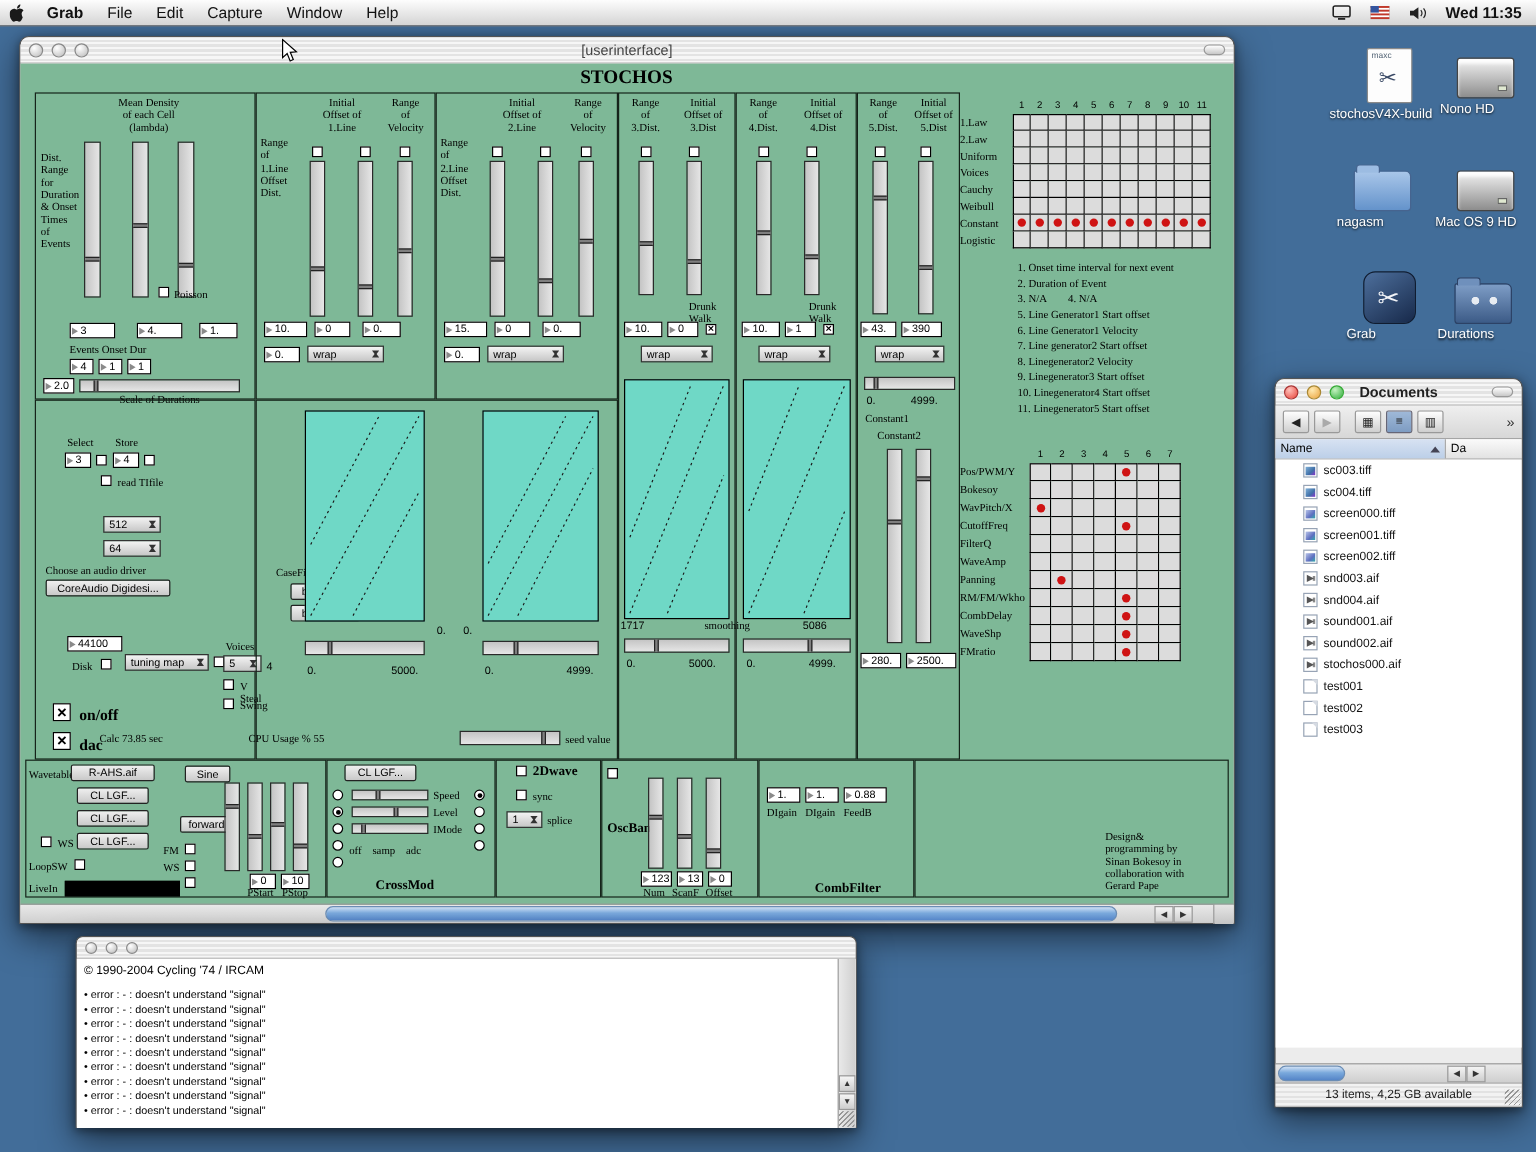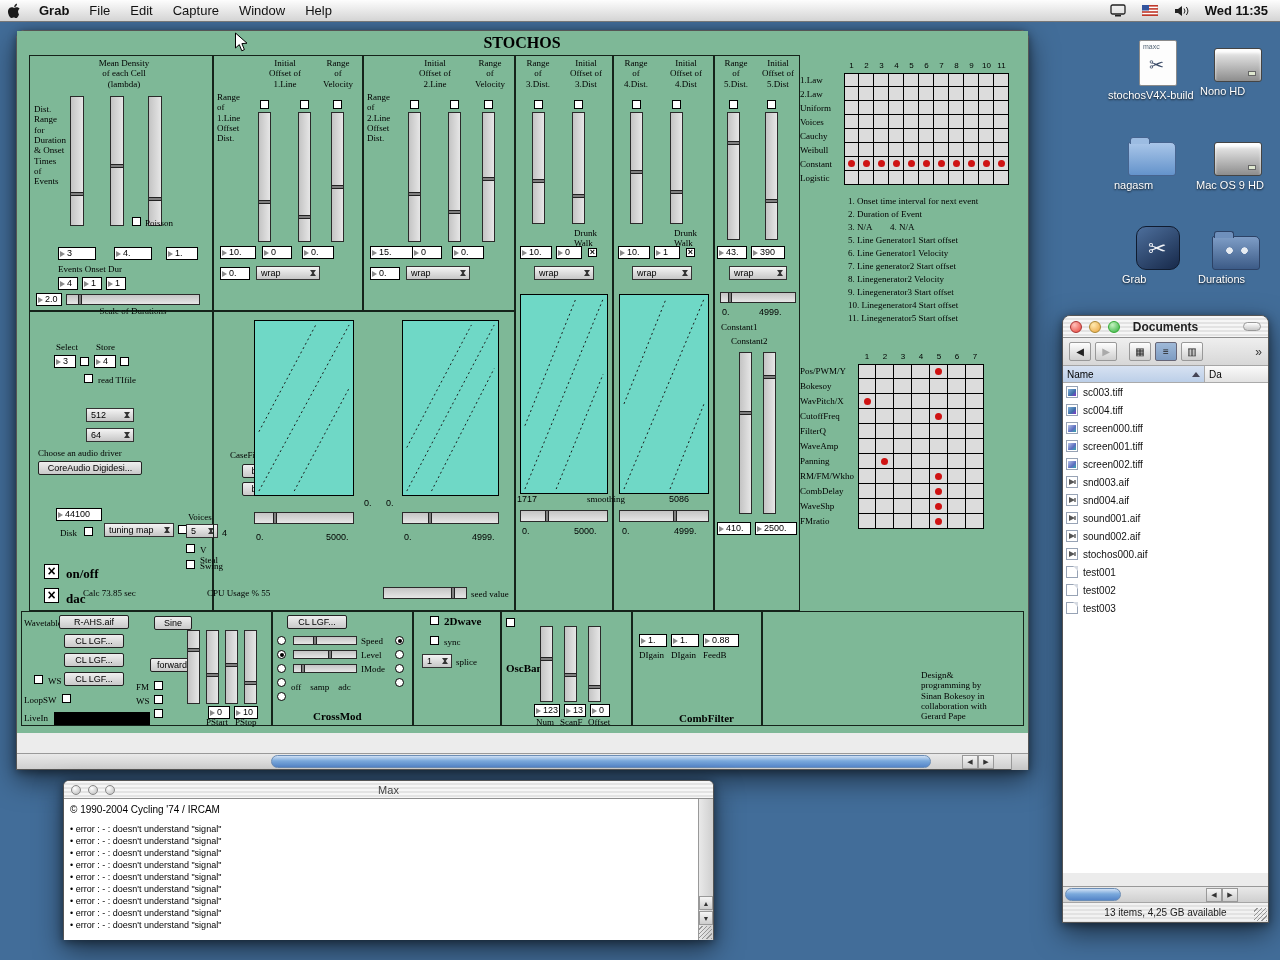--- a/index.html
+++ b/index.html
@@ -88,21 +88,21 @@
 .toolbar{height:28px;background:linear-gradient(#efefef,#d7d7d7);border-bottom:1px solid #a5a5a5;display:flex;align-items:center;padding:0 6px;gap:4px}
 .tbbtn{width:22px;height:19px;border:1px solid #999;background:linear-gradient(#fefefe,#cfcfcf);display:flex;align-items:center;justify-content:center;font-size:10px;color:#222;border-radius:2px}
 .tbbtn.dim{color:#aaa}
 .tbbtn.sel{background:linear-gradient(#9fb9d8,#7e9cc2);border-color:#667}
 .chev{margin-left:auto;font-size:12px;color:#333}
 .colhead{height:17px;display:flex;font-size:10px;border-bottom:1px solid #aaa;background:linear-gradient(#fafafa,#e2e2e2)}
 .colname{width:142px;background:linear-gradient(#d7e2f2,#bccfe8);border-right:1px solid #aaa;display:flex;align-items:center;padding:0 4px;position:relative}
 .sorttri{position:absolute;right:4px;top:6px;border-left:4px solid transparent;border-right:4px solid transparent;border-bottom:5px solid #445}
 .coldate{flex:1;display:flex;align-items:center;padding:0 4px}
 .listarea{background:#fff;overflow:hidden;position:relative}
-.frow{display:flex;align-items:center;height:18px;padding-left:3px;font-size:10px;color:#111}
+.frow{display:flex;align-items:center;height:18px;padding-left:23px;font-size:10px;color:#111}
 .fi{width:12px;height:12px;position:relative;flex:0 0 12px;margin-right:5px;background:#fff;border:1px solid #97a3b5}
 .fi.tiff::after{content:"";position:absolute;left:1px;top:2px;right:1px;bottom:1px;background:linear-gradient(135deg,#7fb0d8,#3f6fa8 60%,#83c)}
 .fi.tiff2::after{content:"";position:absolute;left:1px;top:2px;right:1px;bottom:1px;background:linear-gradient(135deg,#b8c4e8,#5d6fc0 60%,#3aa)}
 .fi.aif::after{content:"";position:absolute;left:2px;top:2px;border-left:6px solid #555;border-top:3px solid transparent;border-bottom:3px solid transparent}
 .fi.aif::before{content:"";position:absolute;right:1px;top:3px;width:2px;height:4px;background:#888}
 .fi.plain::after{content:"";position:absolute;right:-1px;top:-1px;border-top:5px solid #d5dae2;border-left:5px solid transparent}
 .statusbar{position:absolute;left:0;right:0;bottom:0;height:20px;background:repeating-linear-gradient(180deg,#f2f2f2 0 2px,#e2e2e2 2px 4px);border-top:1px solid #a5a5a5;display:flex;align-items:center;justify-content:center;font-size:10px;color:#222}
 
 .maxbody{position:relative;background:#fff;overflow:hidden}
 .errline{font:9px/12px "Liberation Sans",sans-serif;color:#000;white-space:pre;padding-left:6px}
@@ -173,20 +173,27 @@
 <div class="di" style="left:1122px;top:226px;width:72px">
   <div class="ic grab"></div>
   <div class="dl">Grab</div>
 </div>
 <div class="di" style="left:1198px;top:226px;width:76px">
   <div class="ic folderdark"></div>
   <div class="dl">Durations</div>
 </div>
 
 <div class="window" style="left:16px;top:30px;width:1013px;height:740px;z-index:10">
+  <div class="titlebar">
+    <span class="wbtn"></span>
+    <span class="wbtn"></span>
+    <span class="wbtn"></span>
+    <span class="wtitle">[userinterface]</span>
+    <span class="pill"></span>
+  </div>
   <div id="patch">
     <div class="a" style="left:330px;top:3px;width:350px;text-align:center;font:bold 16px 'Liberation Serif',serif">STOCHOS</div>
 
     <div class="P" style="left:12px;top:24px;width:184px;height:256px">
       <div class="L Lc" style="left:38px;top:2px;width:112px">Mean Density
 of each Cell
 (lambda)</div>
       <div class="L" style="left:4px;top:48px;width:40px">Dist.
 Range
 for
@@ -268,21 +275,21 @@
       <div class="ck" style="left:120px;top:44px"></div>
       <div class="vs" style="left:44px;top:56px;width:13px;height:130px">
           <div class="vth" style="top:62%"></div>
         </div>
       <div class="vs" style="left:84px;top:56px;width:13px;height:130px">
           <div class="vth" style="top:76%"></div>
         </div>
       <div class="vs" style="left:118px;top:56px;width:13px;height:130px">
           <div class="vth" style="top:50%"></div>
         </div>
-      <div class="nb" style="left:6px;top:190px;width:52px">15.</div>
+      <div class="nb" style="left:6px;top:190px;width:36px">15.</div>
       <div class="nb" style="left:48px;top:190px;width:30px">0</div>
       <div class="nb" style="left:88px;top:190px;width:32px">0.</div>
       <div class="nb" style="left:6px;top:211px;width:30px">0.</div>
       <div class="dd" style="left:42px;top:210px;width:64px">wrap</div>
     </div>
 
     <div class="P" style="left:498px;top:24px;width:98px;height:556px">
       <div class="L Lc" style="left:2px;top:2px;width:40px">Range
 of
 3.Dist.</div>
@@ -376,21 +383,21 @@
       <div class="Ls" style="left:7px;top:251px">0.</div>
       <div class="Ls" style="left:44px;top:251px">4999.</div>
       <div class="L" style="left:6px;top:266px">Constant1</div>
       <div class="L" style="left:16px;top:280px">Constant2</div>
       <div class="vs" style="left:24px;top:296px;width:13px;height:162px">
           <div class="vth" style="top:36%"></div>
         </div>
       <div class="vs" style="left:48px;top:296px;width:13px;height:162px">
           <div class="vth" style="top:14%"></div>
         </div>
-      <div class="nb" style="left:2px;top:466px;width:34px">410.</div>
+      <div class="nb" style="left:2px;top:466px;width:34px">280.</div>
       <div class="nb" style="left:40px;top:466px;width:42px">2500.</div>
     </div>
 
     <div class="a" style="left:783px;top:24px;width:228px;height:556px">
       <div class="gridwrap" style="left: 0px; top: 4px; grid-template-columns: 44px repeat(11, 15px); grid-auto-rows: 14px;">
           <div class="ghc"></div>
           <div class="ghn">1</div>
           <div class="ghn">2</div>
           <div class="ghn">3</div>
           <div class="ghn">4</div>
@@ -943,21 +950,20 @@
     <span>13 items, 4,25 GB available</span>
     <span class="grip"></span>
   </div>
 </div>
 
 <div class="window" style="left:63px;top:780px;width:651px;height:160px;z-index:15;border-radius:6px 6px 0 0">
   <div class="titlebar" style="height:18px;border-radius:5px 5px 0 0">
     <span class="wbtn" style="width:10px;height:10px"></span>
     <span class="wbtn" style="width:10px;height:10px"></span>
     <span class="wbtn" style="width:10px;height:10px"></span>
-    <span class="wtitle" style="font-size:11px">Max</span>
   </div>
   <div class="maxbody" style="height:141px">
     <div class="copyline">© 1990-2004 Cycling '74 / IRCAM</div>
     <div>
 
     <div class="errline">• error : - : doesn't understand "signal"</div>
         <div class="errline">• error : - : doesn't understand "signal"</div>
         <div class="errline">• error : - : doesn't understand "signal"</div>
         <div class="errline">• error : - : doesn't understand "signal"</div>
         <div class="errline">• error : - : doesn't understand "signal"</div>

